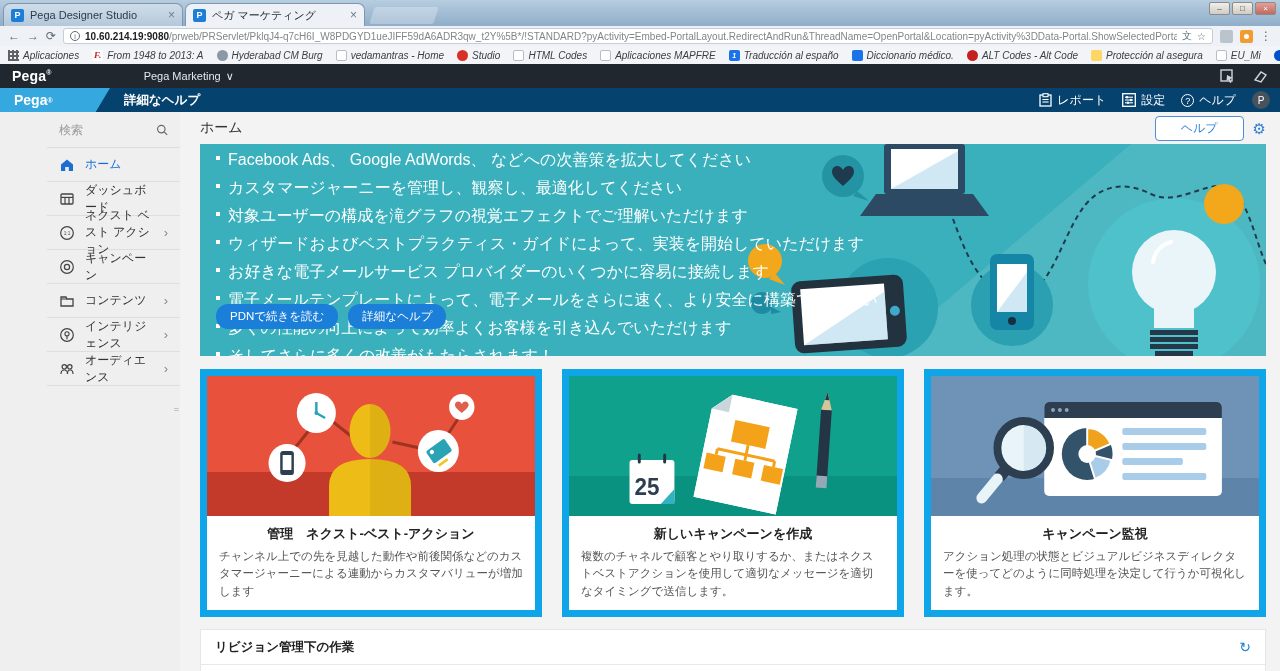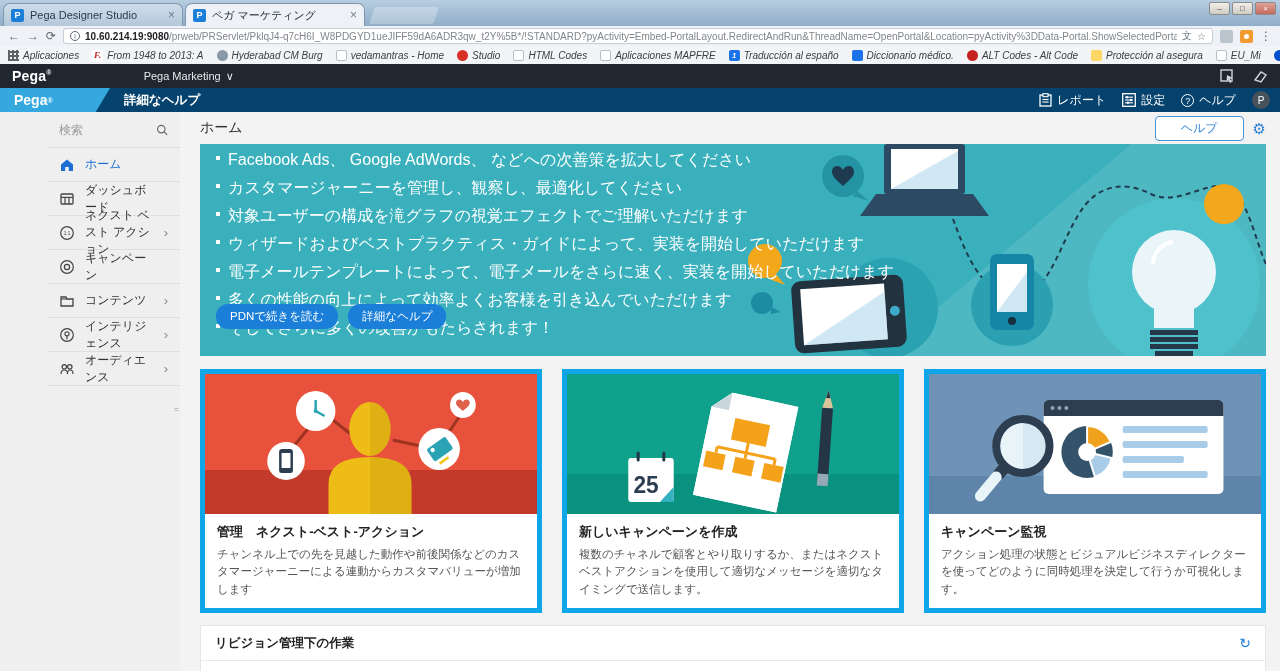--- a/index.html
+++ b/index.html
@@ -99,24 +99,24 @@
   .hero-illo { position:absolute; right:0; top:0; width:535px; height:212px; }
   .hero ul { position:absolute; left:16px; top:6px; list-style:none; }
   .hero li { display:flex; gap:8px; font-size:16px; color:#fff; margin:0 0 7px; }
   .bullet-sq { width:4px; height:4px; background:#fff; margin-top:6px; flex:none; }
   .hero-btns { position:absolute; left:16px; bottom:27px; display:flex; gap:10px; }
   .pill { background:#1b7ed8; color:#fff; border:none; border-radius:12px; padding:5px 14px;
           font-size:11.5px; font-family:inherit; }
 
   
   .cards { display:flex; gap:20px; margin-top:13px; }
-  .card { flex:1; background:#fff; border:5px solid #0ea5e9; cursor:pointer; }
+  .card { flex:1; background:#fff; border:7px solid #0ea5e9; cursor:pointer; }
   .card svg { display:block; width:100%; height:140px; }
   .card-text { padding:9px 12px 10px; }
-  .card-title { font-size:13px; font-weight:bold; color:#222; margin-bottom:5px; }
+  .card-title { font-size:13px; font-weight:bold; color:#222; margin-bottom:5px;text-align:center; }
   .card-desc { font-size:11.5px; color:#555; line-height:1.5; }
 
   
   .worklist { margin-top:12px; background:#fff; border:1px solid #e6e6e6; border-bottom:none; min-height:82px; }
   .wl-head { display:flex; align-items:center; padding:9px 14px 8px; border-bottom:1px solid #e8e8e8; }
   .wl-title { font-size:12.5px; font-weight:bold; color:#222; }
   .wl-refresh { margin-left:auto; color:#1b7ed8; font-size:14px; line-height:1; }
   .wl-empty { padding:15px 14px 13px; font-size:11.5px; color:#444; border-bottom:1px solid #ededed; }
 </style>
 </head>
@@ -411,21 +411,25 @@
           <li>
               <span class="bullet-sq"></span>
               <span>対象ユーザーの構成を滝グラフの視覚エフェクトでご理解いただけます</span>
             </li>
           <li>
               <span class="bullet-sq"></span>
               <span>ウィザードおよびベストプラクティス・ガイドによって、実装を開始していただけます</span>
             </li>
           <li>
               <span class="bullet-sq"></span>
-              <span>電子メールテンプレートによって、電子メールをさらに速く、実装を開始していただけます</span>
+              <span>お好きな電子メールサービス プロバイダーのいくつかに容易に接続します</span>
+            </li>
+          <li>
+              <span class="bullet-sq"></span>
+              <span>電子メールテンプレートによって、電子メールをさらに速く、より安全に構築てください</span>
             </li>
           <li>
               <span class="bullet-sq"></span>
               <span>多くの性能の向上によって効率よくお客様を引き込んでいただけます</span>
             </li>
           <li>
               <span class="bullet-sq"></span>
               <span>そしてさらに多くの改善がもたらされます！</span>
             </li>
         </ul>

